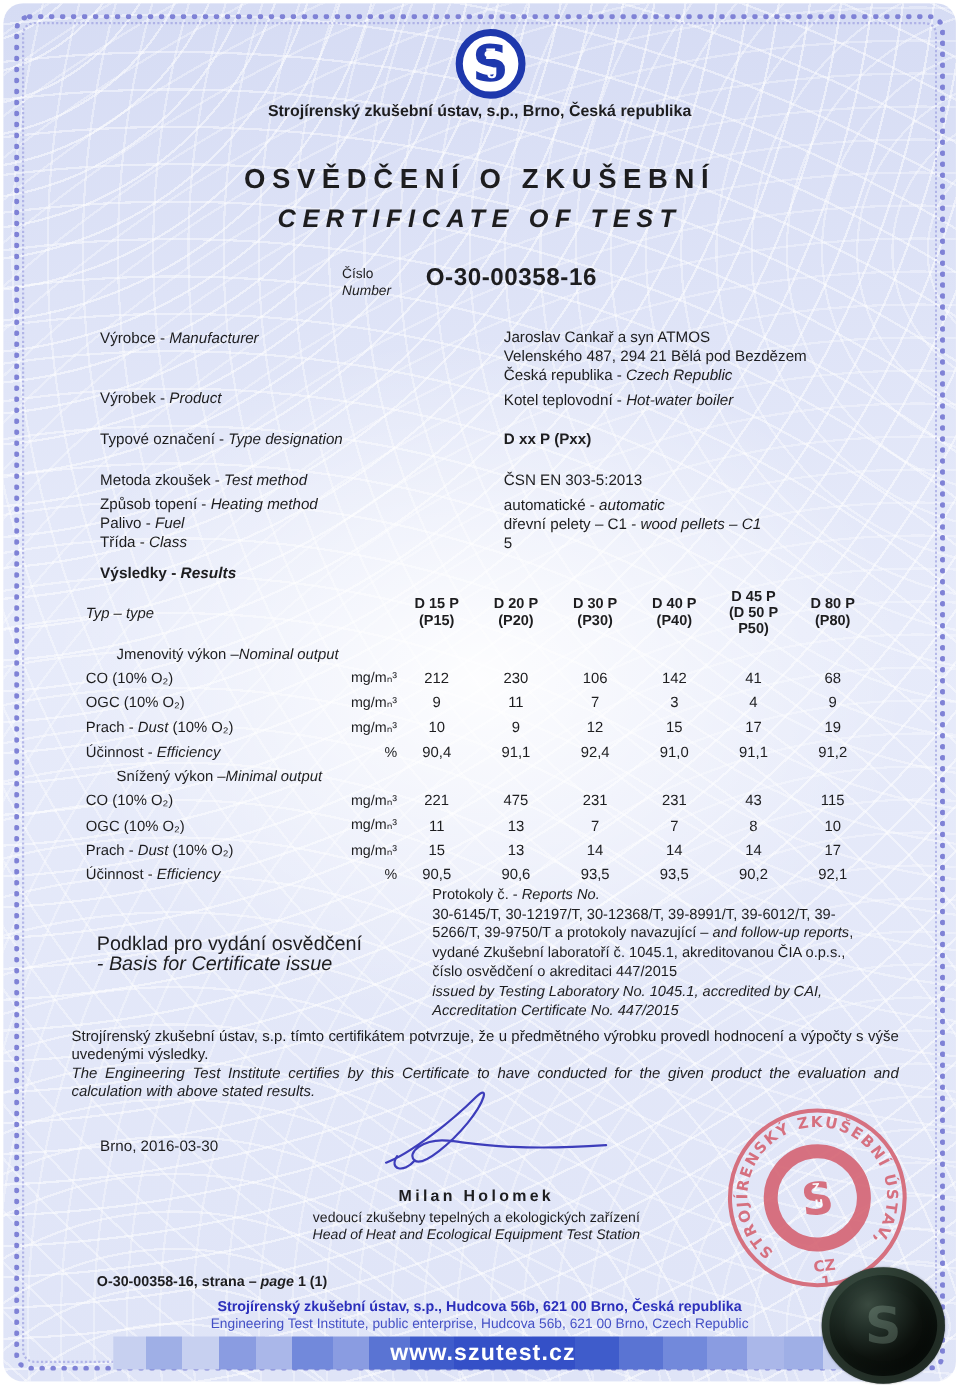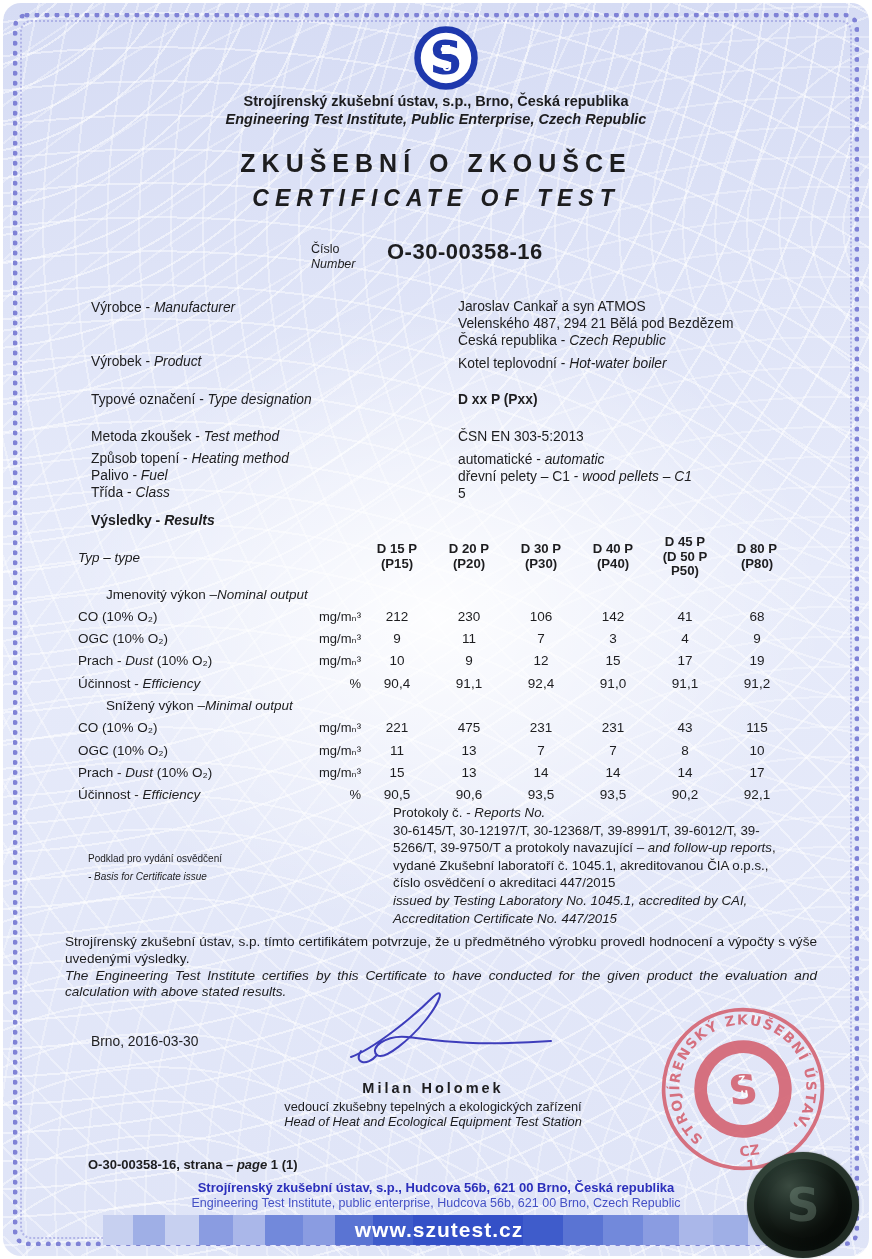--- a/index.html
+++ b/index.html
@@ -30,21 +30,21 @@
   .val3{line-height:17px;}
   .res-h{left:88px;top:509px;font-size:14px;font-weight:bold;}
   .tbl{left:75px;top:528px;width:740px;font-size:13.5px;}
   .trow{display:grid;grid-template-columns:195px 88px repeat(6,72px);align-items:center;height:22.4px;}
   .thead{height:52px;align-items:center;}
   .th{ text-align:center;font-weight:bold;font-size:13.2px;line-height:1.1;}
   .lblcell{text-align:left;}
   .unit{text-align:right;font-size:13px;} 
   .valc{text-align:center;}
   .sectitle{height:22px;display:flex;align-items:center;padding-left:28px;}
-  .basis-l{left:85px;top:847px;font-size:10px;line-height:17.5px;}
+  .basis-l{left:85px;top:847px;font-size:18px;line-height:17.5px;}
   .basis-r{left:390px;top:801px;width:432px;font-size:13.3px;line-height:17.6px;}
   .stmt{left:62px;top:931px;width:752px;font-size:13.6px;line-height:16.8px;text-align:justify;}
   .brno{left:88px;top:1031px;font-size:13.8px;}
   .sig-name{left:255px;top:1077px;width:350px;text-align:center;font-weight:bold;font-size:14.5px;letter-spacing:3px;}
   .sig-role1{left:180px;top:1096px;width:500px;text-align:center;font-size:12.8px;}
   .sig-role2{left:180px;top:1111px;width:500px;text-align:center;font-size:12.8px;font-style:italic;}
   .foot-page{left:85px;top:1154px;font-size:13px;font-weight:bold;}
   .foot-org1{top:1177px;font-size:13px;font-weight:bold;color:#2b2fbb;}
   .foot-org2{top:1193px;font-size:12.5px;color:#4450c5;}
   .band{left:100px;top:1212px;width:672px;height:30px;display:flex;align-items:center;justify-content:center;
@@ -71,23 +71,22 @@
     <div class="chain2"></div>
 
     <svg class="abs logo" viewBox="0 0 66 66">
       <circle cx="33" cy="33" r="28.5" fill="#ffffff" stroke="#1e38ad" stroke-width="6.5"></circle>
       <text x="33" y="49" text-anchor="middle" font-family="DejaVu Sans" font-weight="bold" font-size="46" fill="#1e38ad">S</text>
       <text x="33" y="29" text-anchor="middle" font-family="DejaVu Sans" font-weight="bold" font-size="13" fill="#ffffff">Z</text>
       <text x="34" y="46" text-anchor="middle" font-family="DejaVu Sans" font-weight="bold" font-size="13" fill="#ffffff">U</text>
     </svg>
 
     <div class="abs ctr org-cs">Strojírenský zkušební ústav, s.p., Brno, Česká republika</div>
-    <div class="abs ctr org-en">Engineering Test Institute, Public Enterprise, Czech Republic</div>
-
-    <div class="abs ctr title-cs">ZKUŠEBNÍ O ZKOUŠCE</div>
+
+    <div class="abs ctr title-cs">OSVĚDČENÍ O ZKUŠEBNÍ</div>
     <div class="abs ctr title-en">CERTIFICATE OF TEST</div>
 
     <div class="abs numlbl">
       <div>Číslo</div>
       <div class="it">Number</div>
     </div>
     <div class="abs numval">O-30-00358-16</div>
 
     <div class="abs fld" style="left:88px;top:297px;">
       <span>Výrobce - </span><span class="it">Manufacturer</span>

